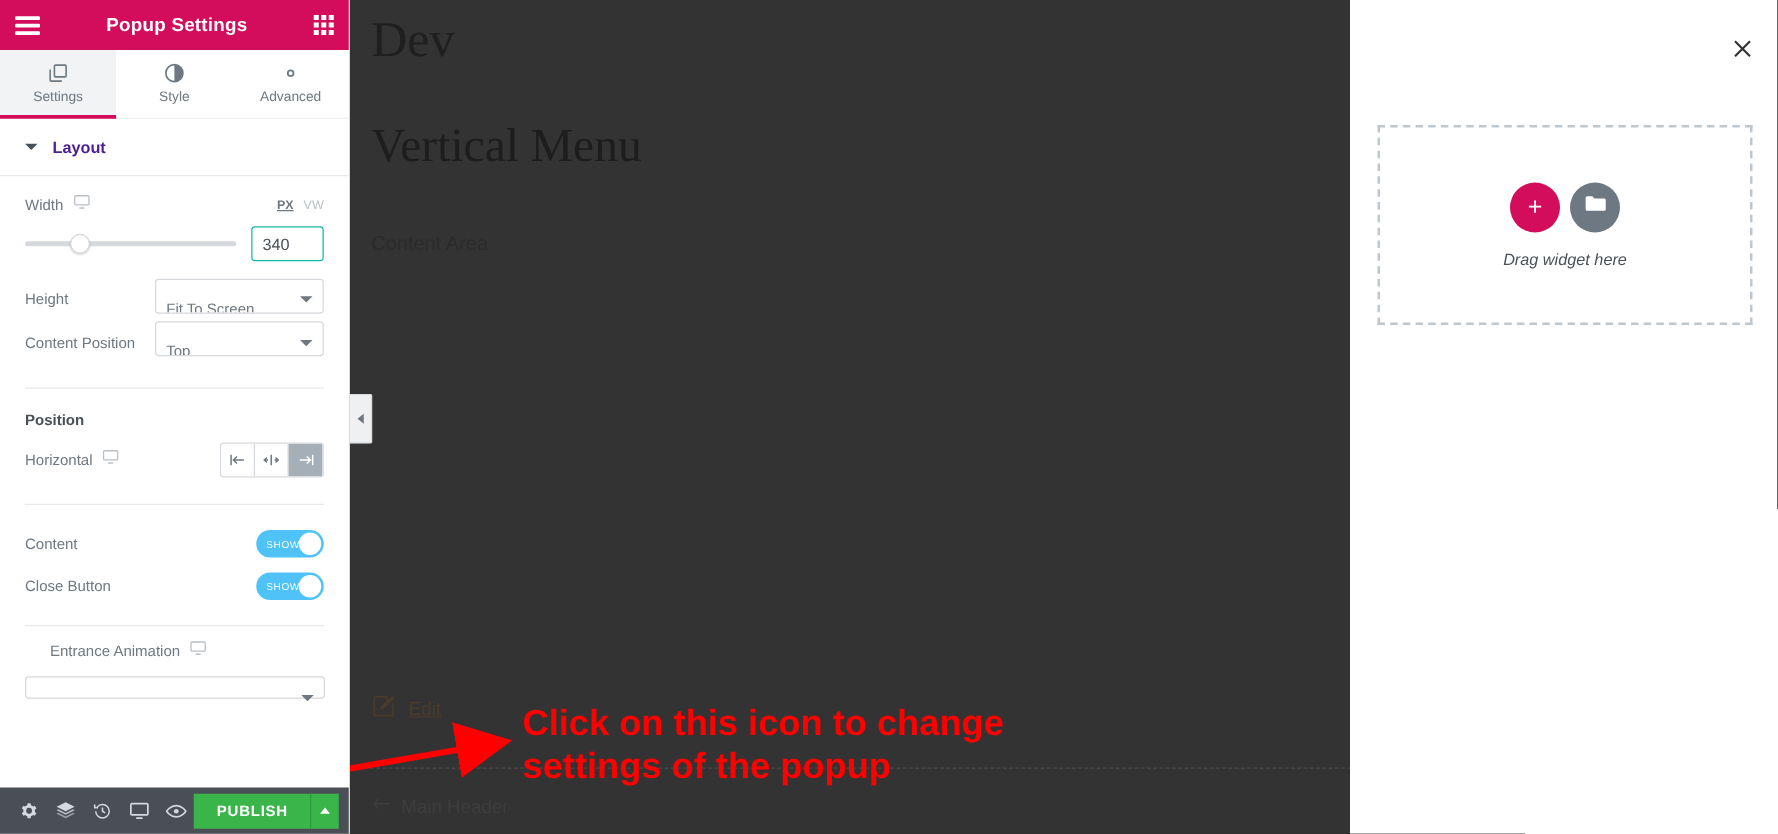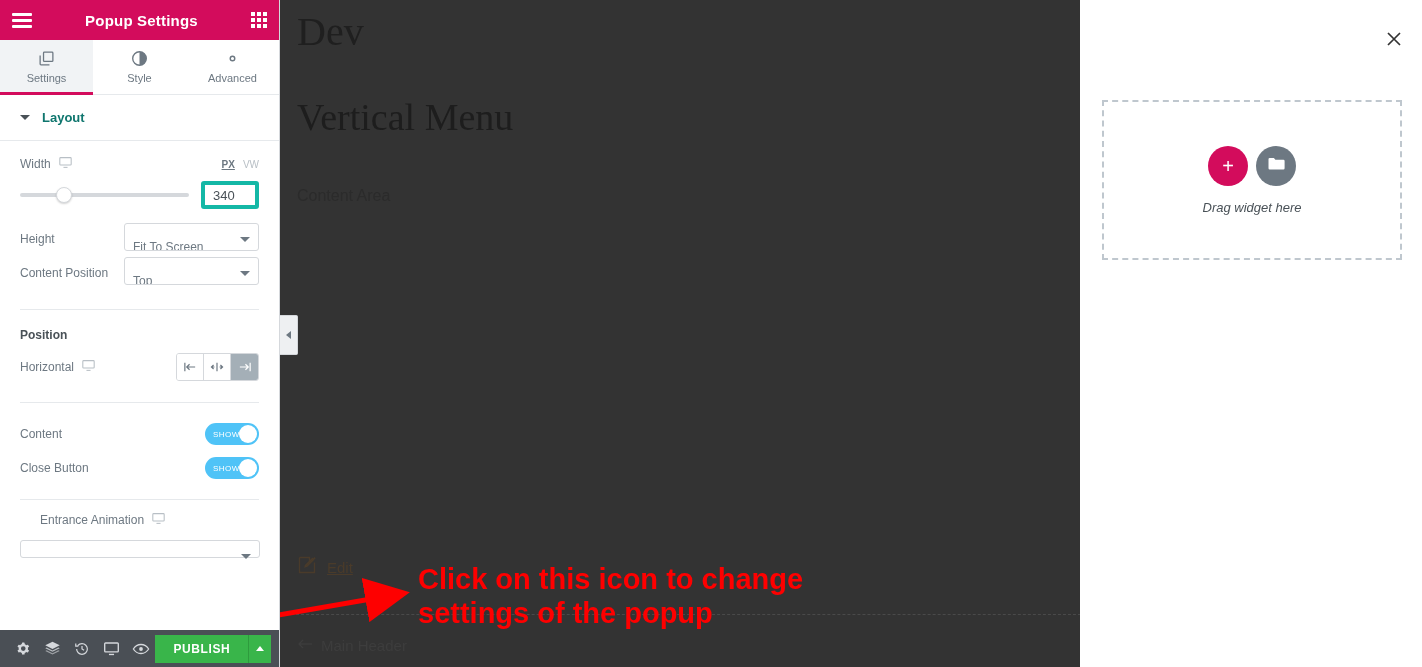--- a/index.html
+++ b/index.html
@@ -45,39 +45,39 @@
   .tab-label { font-size: 11px; color: #6d7882; }
   .tab svg { display: block; }
 
   .panel-body { flex: 1; overflow: hidden; background: #ffffff; }
 
   .section-head {
     height: 46px; display: flex; align-items: center; gap: 12px;
     padding: 0 20px; border-bottom: 1px solid #e6e9ec; cursor: pointer;
   }
   .section-head .caret { width: 0; height: 0; border-left: 5px solid transparent; border-right: 5px solid transparent; border-top: 5px solid #495157; }
-  .section-head .section-title { font-size: 13px; font-weight: bold; color: #0f766e; }
+  .section-head .section-title { font-size: 13px; font-weight: bold; color: #4c1d95; }
 
   .ctrl { padding: 0 20px; }
   .ctrl-row { display: flex; align-items: center; min-height: 36px; }
   .ctrl-label { font-size: 12px; color: #6d7882; }
   .spacer { flex: 1; }
   .units { display: flex; gap: 8px; align-items: center; }
   .unit { font-size: 10px; color: #b8bfc5; cursor: pointer; }
   .unit.active { color: #6d7882; text-decoration: underline; font-weight: bold; }
 
   .slider-row { display: flex; align-items: center; gap: 12px; padding: 4px 0 12px; }
   .slider { position: relative; flex: 1; height: 4px; background: #d5d8dc; border-radius: 2px; cursor: pointer; }
   .slider .knob {
     position: absolute; top: 50%; left: 26%; transform: translate(-50%, -50%);
     width: 16px; height: 16px; border-radius: 50%; background: #ffffff;
     border: 1px solid #d5d8dc; box-shadow: 0 1px 2px rgba(0,0,0,.18);
   }
   .num-input {
-    width: 58px; height: 28px; border: 4px solid #14b8a6; border-radius: 3px;
+    width: 58px; height: 28px; border: 1px solid #14b8a6; border-radius: 3px;
     font-size: 13px; color: #495157; padding: 0 8px; outline: none;
     font-family: "Liberation Sans", sans-serif; background: #fff;
   }
 
   .select-wrap { position: relative; width: 135px; }
   .select {
     width: 100%; height: 28px; border: 1px solid #d5d8dc; border-radius: 3px;
     font-size: 12px; color: #6d7882; padding: 16px 24px 0 8px; background: #fff;
     appearance: none; outline: none; font-family: "Liberation Sans", sans-serif; cursor: pointer;
   }

